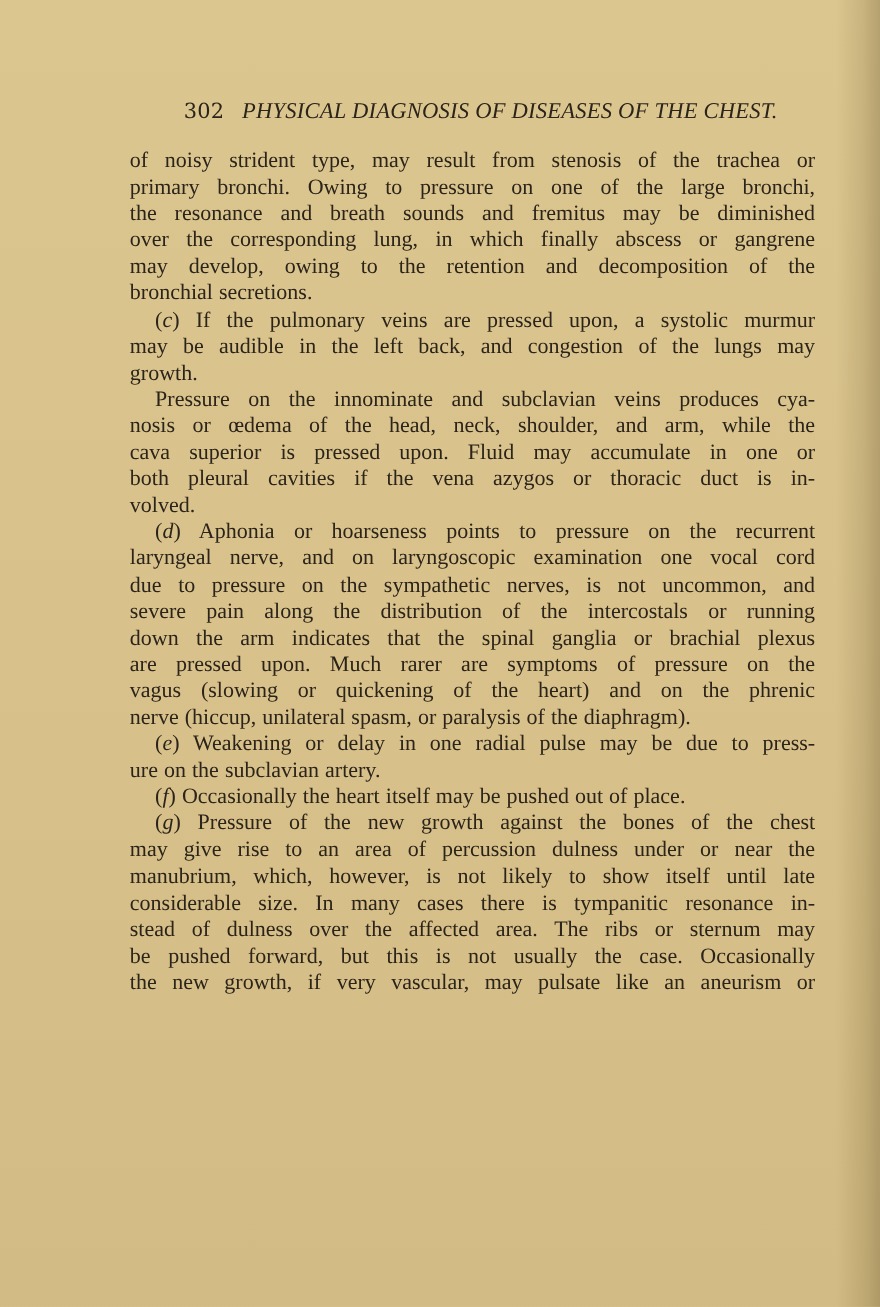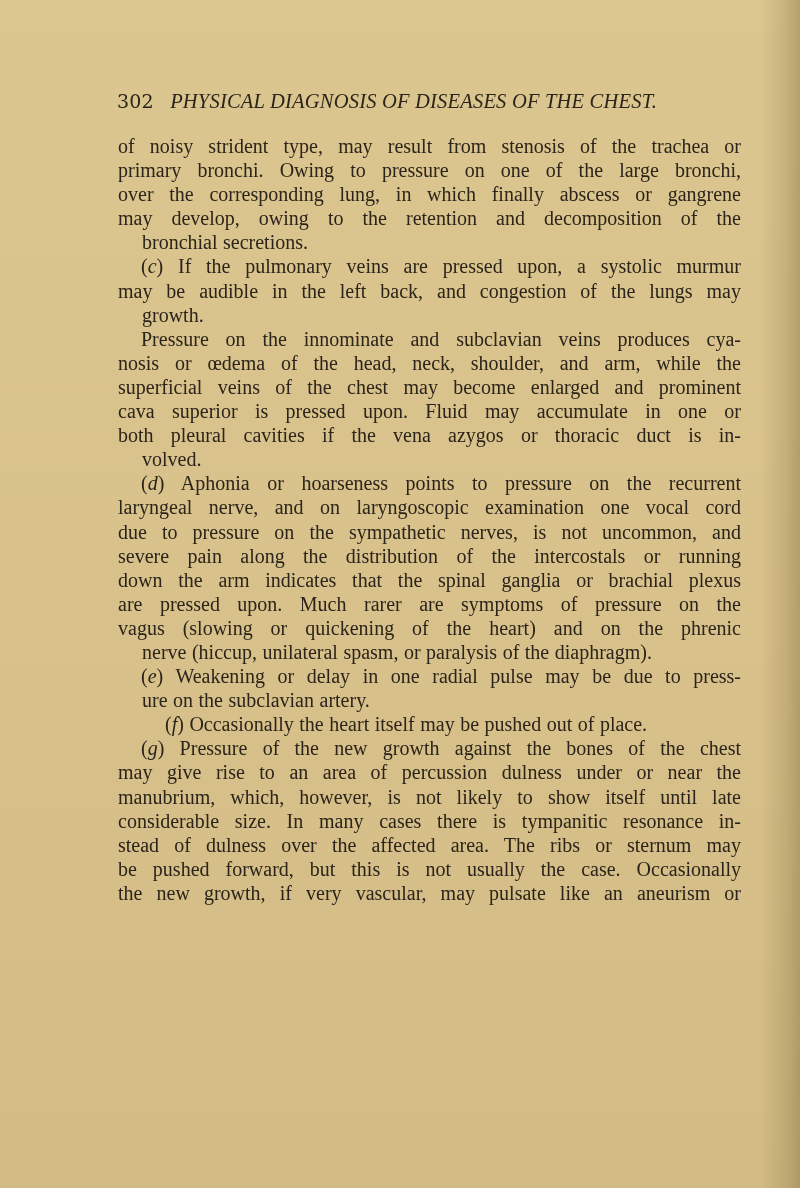--- a/index.html
+++ b/index.html
@@ -29,20 +29,21 @@
         linear-gradient(to bottom, #dcc690 0%, #d8c18b 50%, #d2bb84 100%);
     }
     .running-head {
       position: absolute;
       left: 117px;
       top: 90px;
       width: 640px;
       font-size: 19px;
       letter-spacing: 0.2px;
       white-space: nowrap;
+      text-align: center;
     }
     .running-head .folio {
       font-style: normal;
       margin-right: 10px;
     }
     .running-head .title {
       font-style: italic;
       font-family: "Liberation Serif", "DejaVu Serif", serif;
       font-size: 20.5px;
     }
@@ -60,50 +61,49 @@
     }
     .line {
       display: block;
       text-align: justify;
       text-align-last: justify;
       white-space: nowrap;
       height: 24.1px;
     }
     .line.last {
       text-align-last: left;
-      margin-left: 24px;
     }
     .line.indent {
       padding-left: 23px;
     }
     .para-label i {
       font-style: italic;
     }
   </style>
 </head>
 <body>
 
 <div class="page">
   <div class="running-head">
     <span class="folio">302</span>
     <span class="title">PHYSICAL DIAGNOSIS OF DISEASES OF THE CHEST.</span>
   </div>
 
   <div class="body-text" id="body-text">
       <span class="line"><span>of noisy strident type, may result from stenosis of the trachea or</span></span>
       <span class="line"><span>primary bronchi.  Owing to pressure on one of the large bronchi,</span></span>
+      <span class="line"><span>the resonance and breath sounds and fremitus may be diminished</span></span>
       <span class="line"><span>over the corresponding lung, in which finally abscess or gangrene</span></span>
       <span class="line"><span>may develop, owing to the retention and decomposition of the</span></span>
       <span class="line last"><span>bronchial secretions.</span></span>
       <span class="line indent"><span class="para-label">(<i>c</i>)</span><span> If the pulmonary veins are pressed upon, a systolic murmur</span></span>
       <span class="line"><span>may be audible in the left back, and congestion of the lungs may</span></span>
       <span class="line last"><span>growth.</span></span>
       <span class="line indent"><span>Pressure on the innominate and subclavian veins produces cya-</span></span>
       <span class="line"><span>nosis or œdema of the head, neck, shoulder, and arm, while the</span></span>
-      <span class="line"><span>superficial veins of the chest may become enlarged and prominent</span></span>
       <span class="line"><span>cava superior is pressed upon.  Fluid may accumulate in one or</span></span>
       <span class="line"><span>both pleural cavities if the vena azygos or thoracic duct is in-</span></span>
       <span class="line last"><span>volved.</span></span>
       <span class="line indent"><span class="para-label">(<i>d</i>)</span><span> Aphonia or hoarseness points to pressure on the recurrent</span></span>
       <span class="line"><span>laryngeal nerve, and on laryngoscopic examination one vocal cord</span></span>
       <span class="line"><span>due to pressure on the sympathetic nerves, is not uncommon, and</span></span>
       <span class="line"><span>severe pain along the distribution of the intercostals or running</span></span>
       <span class="line"><span>down the arm indicates that the spinal ganglia or brachial plexus</span></span>
       <span class="line"><span>are pressed upon.  Much rarer are symptoms of pressure on the</span></span>
       <span class="line"><span>vagus (slowing or quickening of the heart) and on the phrenic</span></span>

